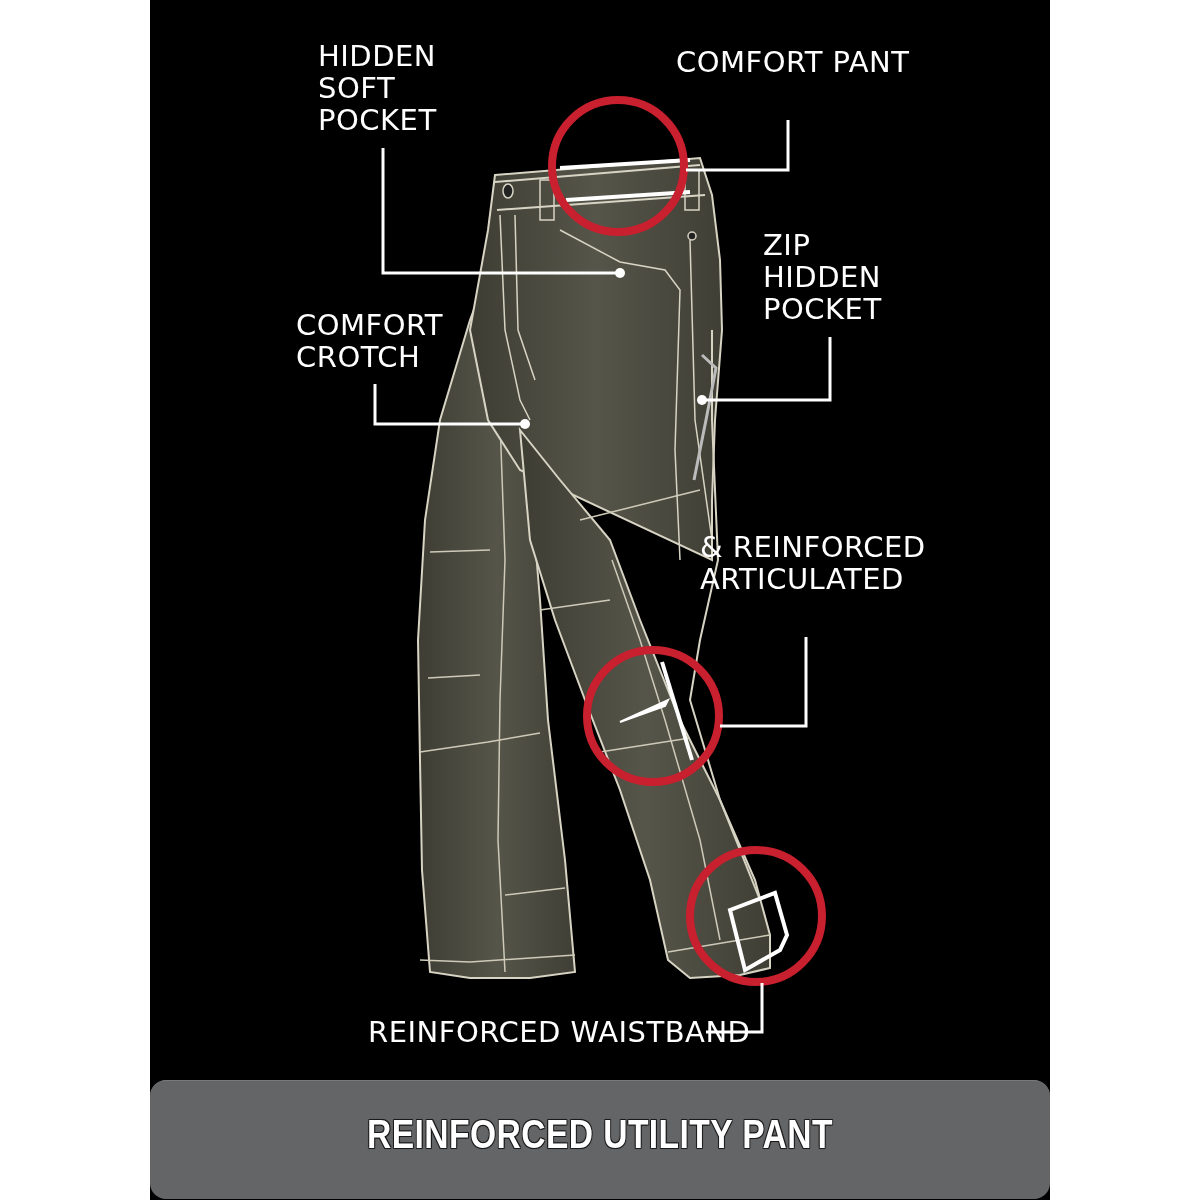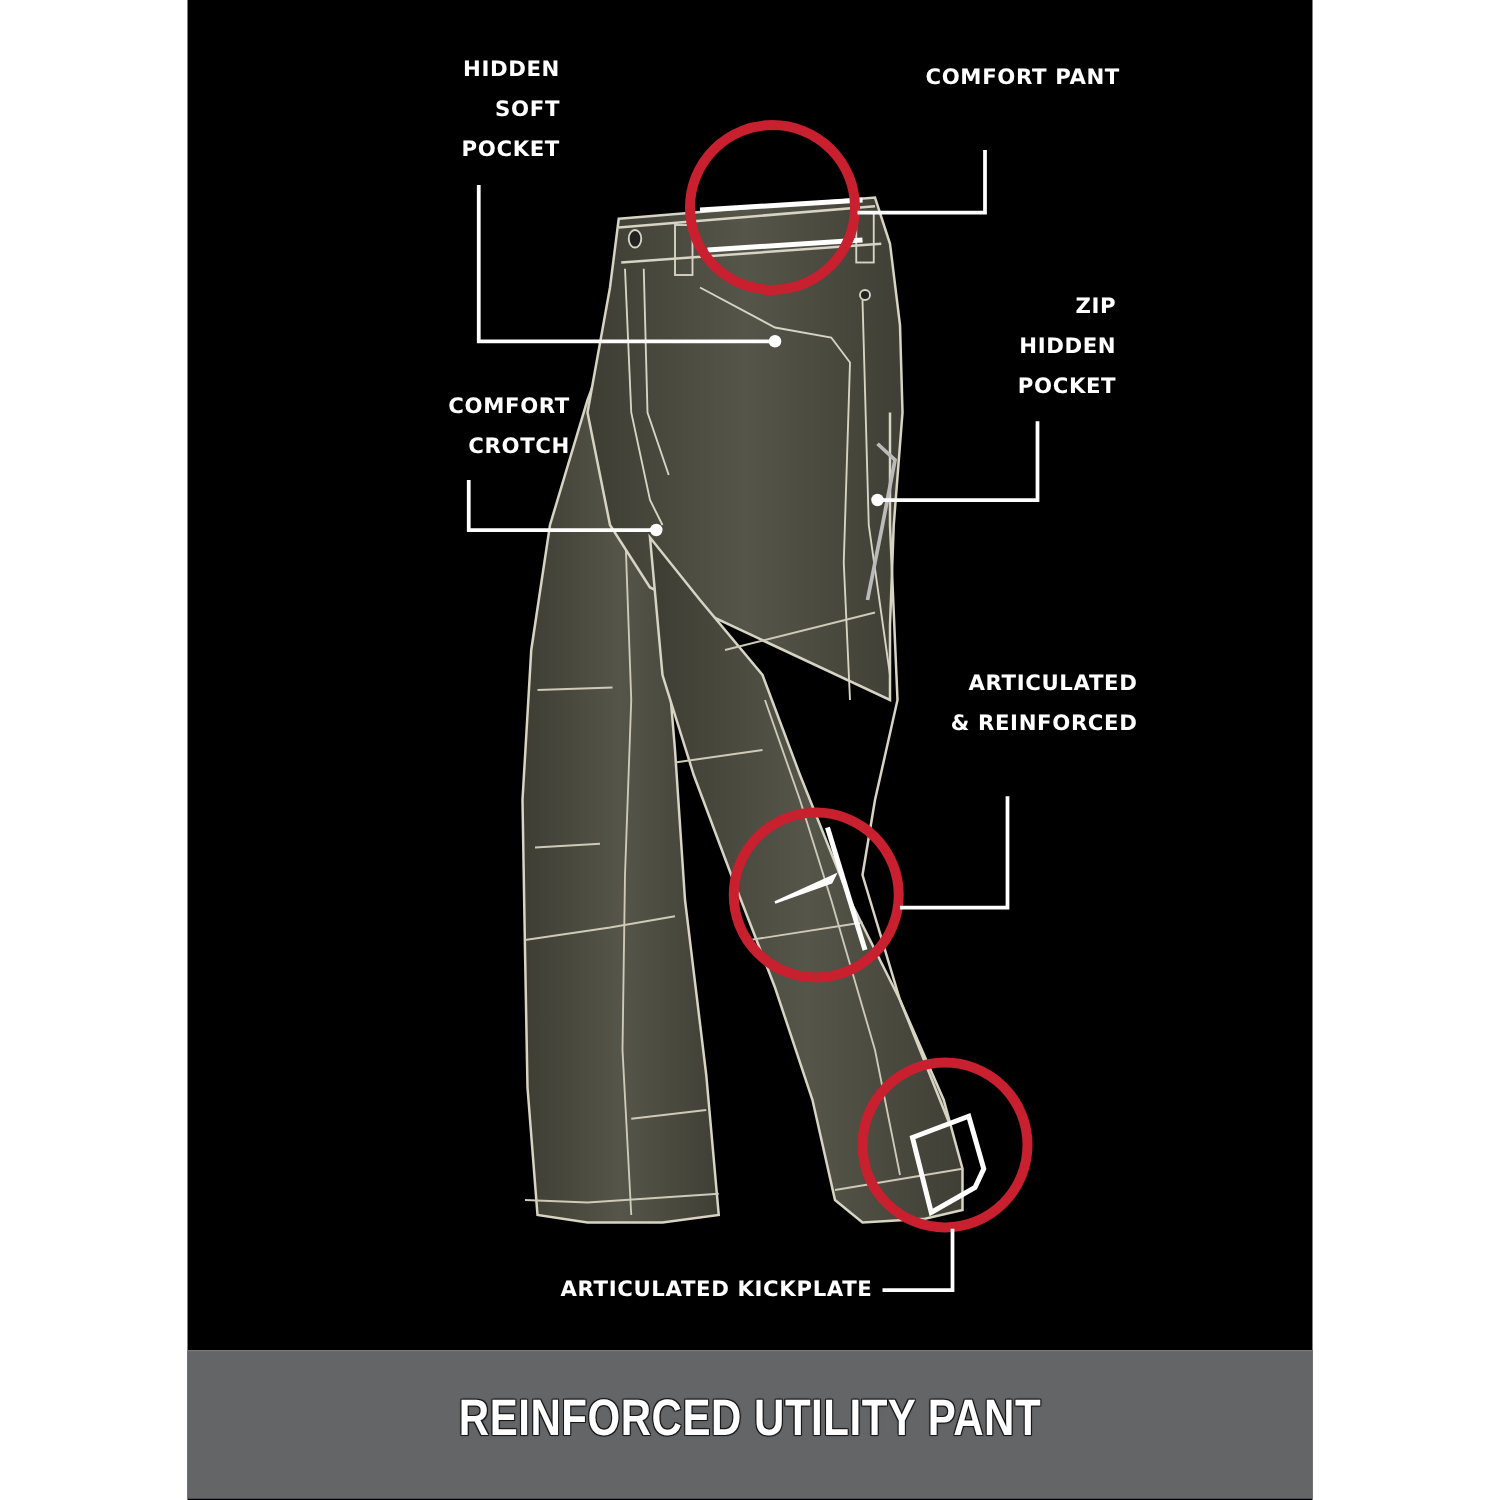--- a/index.html
+++ b/index.html
@@ -1,21 +1,21 @@
 <!DOCTYPE html>
 <html><head>
 <meta charset="utf-8">
 <style>
   html, body { margin:0; padding:0; background:#ffffff; }
   body { width:1200px; height:1200px; position:relative; overflow:hidden; font-family:"DejaVu Sans", "Liberation Sans", sans-serif; }
   .panel { position:absolute; left:150px; top:0; width:900px; height:1200px; background:#000000; }
   .art { position:absolute; left:0; top:0; width:1200px; height:1200px; }
-  .label { position:absolute; color:#ffffff; font-weight:bold; font-size:17px; line-height:32px; letter-spacing:0.5px; text-align:right; white-space:nowrap; }
+  .label { position:absolute; color:#ffffff; font-weight:normal; font-size:29px; line-height:32px; letter-spacing:0.5px; text-align:left; white-space:nowrap; }
   .label span { display:block; }
-  .band { position:absolute; left:150px; top:1080px; width:900px; height:118px; background:#646567; border-top:1px solid #7a7a7a; }
+  .band { position:absolute; left:150px; top:1080px; width:900px; height:118px; background:#646567; border-top:1px solid #7a7a7a;border-radius:16px; }
   .band-title { position:absolute; left:0; right:0; top:30px; text-align:center; color:#ffffff; font-family:"Liberation Sans", sans-serif; font-weight:bold; font-size:41px; letter-spacing:0.5px; transform:scaleX(0.82); text-shadow:0 0 2px #000, 1px 1px 0 #222, -1px -1px 0 #222, 1px -1px 0 #222, -1px 1px 0 #222; }
 </style>
 </head>
 <body>
 
 <div class="panel"></div>
 
 <svg class="art" viewBox="0 0 1200 1200" xmlns="http://www.w3.org/2000/svg">
   <defs>
     <linearGradient id="fab" x1="0" y1="0" x2="1" y2="0">
@@ -99,23 +99,23 @@
   <span>HIDDEN</span>
   <span>POCKET</span>
 </div>
 
 <div class="label" style="left:296px; top:309px; width:160px;">
   <span>COMFORT</span>
   <span>CROTCH</span>
 </div>
 
 <div class="label" style="left:700px; top:531px; width:210px;">
+  <span>&amp; REINFORCED</span>
   <span>ARTICULATED</span>
-  <span>&amp; REINFORCED</span>
 </div>
 
 <div class="label" style="left:368px; top:1016px; width:330px;">
-  <span>ARTICULATED KICKPLATE</span>
+  <span>REINFORCED WAISTBAND</span>
 </div>
 
 <div class="band">
   <div class="band-title">REINFORCED UTILITY PANT</div>
 </div>
 
 </body></html>

